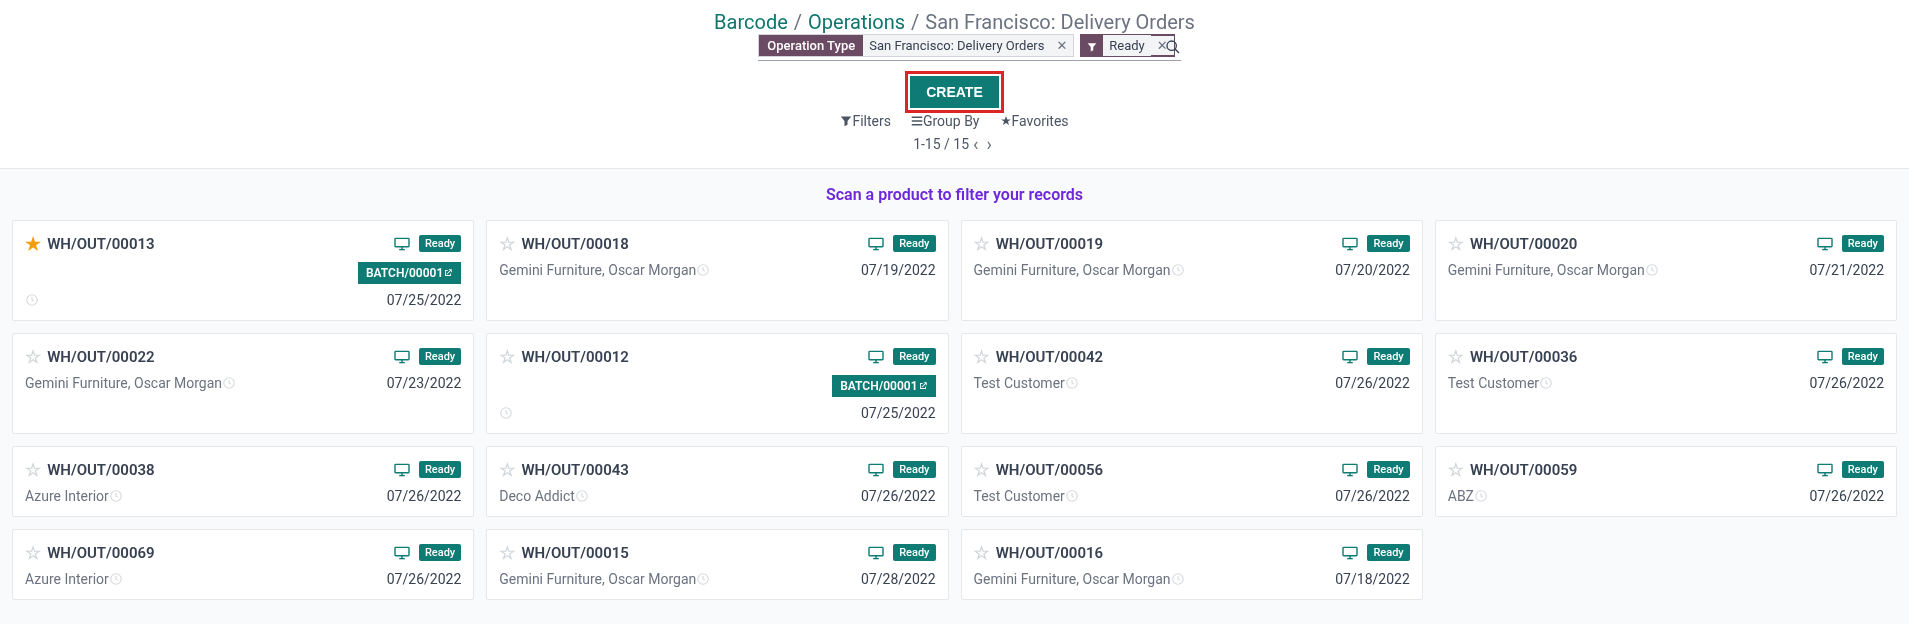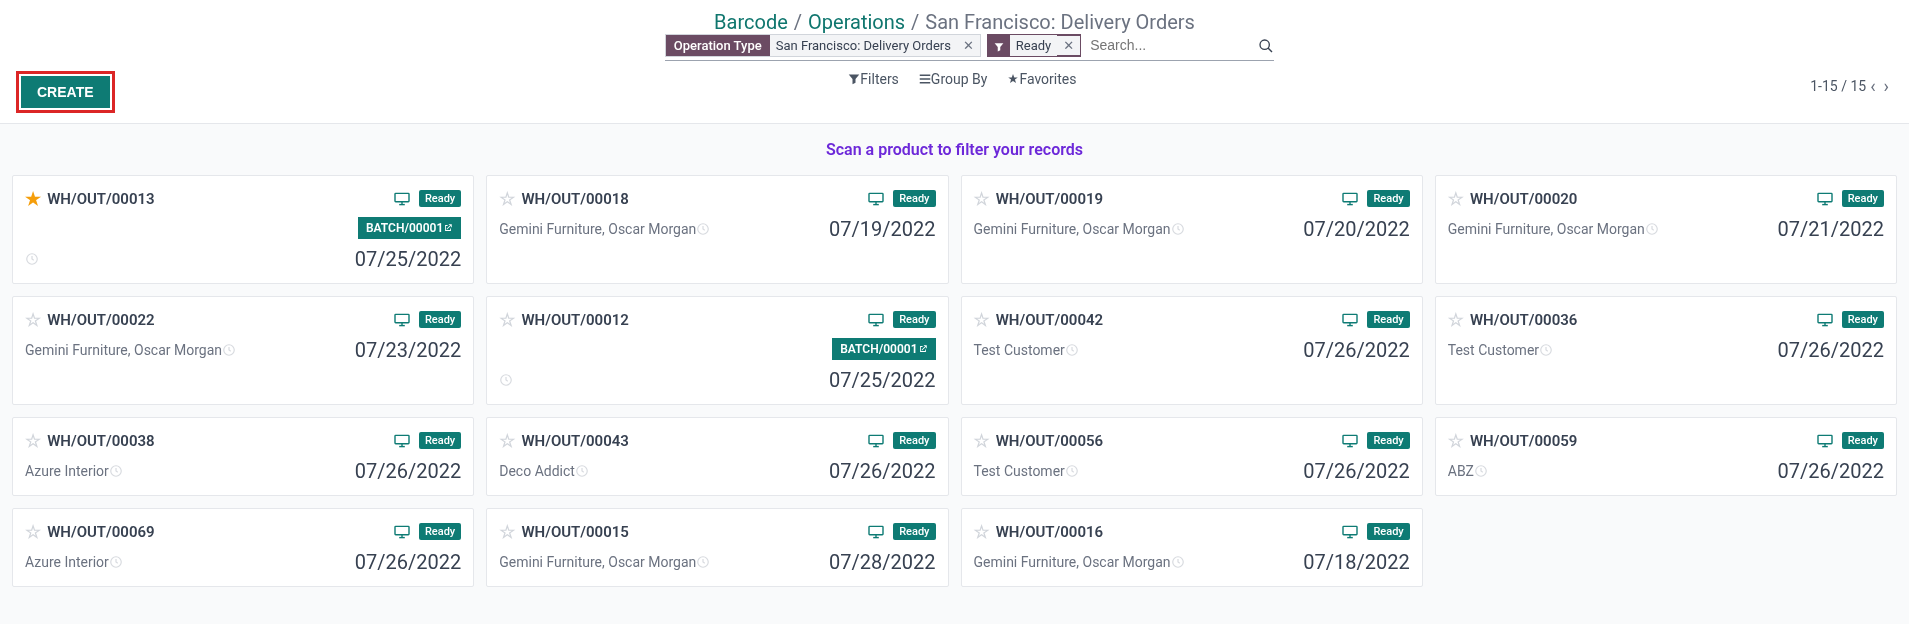--- a/index.html
+++ b/index.html
@@ -3,52 +3,52 @@
   <meta charset="utf-8">
   <style>
     * { box-sizing: border-box; margin: 0; padding: 0; }
     body { font-family: -apple-system, BlinkMacSystemFont, "Segoe UI", Roboto, sans-serif; font-size: 14px; color: #374151; background: #f9fafb; }
     .header { background: #fff; border-bottom: 1px solid #e5e7eb; padding: 10px 16px; }
     .header-top { display: flex; justify-content: space-between; align-items: center; flex-direction: column; }
     .breadcrumb { font-size: 20px; display: flex; align-items: center; gap: 6px; }
     .breadcrumb a { color: #0f766e; text-decoration: none; }
     .breadcrumb-sep { color: #6b7280; }
     .breadcrumb-current { color: #6b7280; }
-    .search-area { display: flex; align-items: flex-start; flex: 1; max-width: 780px; margin-left: 30px; border-bottom: 1px solid #9ca3af; padding-bottom: 3px; position: relative; }
+    .search-area { display: flex; align-items: center; flex: 1; max-width: 780px; margin-left: 30px; border-bottom: 1px solid #9ca3af; padding-bottom: 3px; position: relative; }
     .tag { display: inline-flex; align-items: center; background: #f3f4f6; border: 1px solid #d1d5db; font-size: 13px; margin-right: 6px; }
     .tag-label { background: #6b4b63; color: #fff; padding: 3px 8px; font-weight: 500; }
     .tag-value { padding: 3px 6px; color: #374151; }
     .tag-close { padding: 2px 6px; color: #6b7280; cursor: pointer; font-size: 13px; }
     .tag-filter { display: inline-flex; align-items: center; background: #6b4b63; color: #fff; border: 1px solid #6b4b63; font-size: 13px; margin-right: 6px; }
     .tag-filter .tag-icon { padding: 3px 6px; }
     .tag-filter .tag-value2 { background: #f3f4f6; color: #374151; padding: 3px 6px; }
     .tag-filter .tag-close2 { background: #f3f4f6; color: #6b7280; padding: 2px 6px; cursor: pointer; }
     .search-input { flex: 1; border: none; outline: none; font-size: 14px; padding: 3px; color: #6b7280; }
     .search-icon { position: absolute; right: 0; color: #374151; font-size: 18px; }
-    .header-bottom { display: flex; justify-content: space-between; align-items: flex-start; margin-top: 10px; }
+    .header-bottom { display: flex; justify-content: space-between; align-items: center; margin-top: 10px; flex-direction: column; }
     .create-btn { background: #0e7b74; color: #fff; border: none; padding: 8px 16px; font-size: 14px; font-weight: 600; cursor: pointer; }
     .highlight-box { border: 3px solid #dc2626; display: inline-block; padding: 2px; }
     .toolbar { display: flex; align-items: center; gap: 20px; font-size: 14px; color: #4b5563; }
     .toolbar-item { display: flex; align-items: center; cursor: pointer; }
     .pager { display: flex; align-items: center; color: #4b5563; }
     .pager-arrow { font-size: 18px; color: #6b7280; cursor: pointer; padding: 4px; }
     .scan-prompt { text-align: center; padding: 16px; font-size: 16px; font-weight: 600; color: #6d28d9; }
     .kanban { display: grid; grid-template-columns: repeat(4, 1fr); gap: 12px; padding: 0 12px 16px; }
     .card { background: #fff; border: 1px solid #e5e7eb; border-radius: 2px; padding: 12px; display: flex; flex-direction: column; gap: 8px; position: relative; }
     .card-row { display: flex; justify-content: space-between; align-items: center; }
     .card-title { display: flex; align-items: center; gap: 6px; font-weight: 600; font-size: 15px; color: #374151; }
     .star { color: #d1d5db; font-size: 18px; }
     .star.active { color: #f59e0b; }
     .right-icons { display: flex; align-items: center; gap: 8px; }
     .desktop-icon { width: 18px; height: 14px; }
     .badge { background: #0e7b74; color: #fff; font-size: 11px; padding: 2px 6px; border-radius: 2px; font-weight: 500; }
     .batch { background: #0e7b74; color: #fff; font-size: 12px; padding: 4px 8px; display: inline-flex; align-items: center; font-weight: 600; }
     .customer { color: #6b7280; font-size: 14px; display: flex; align-items: center; gap: 0; }
     .clock { width: 14px; height: 14px; opacity: 0.4; }
-    .date { color: #374151; font-size: 20px; }
+    .date { color: #374151; font-size: 14px; }
     svg { display: inline-block; vertical-align: middle; }
   </style>
 </head>
 <body>
 
 <div class="header">
   <div class="header-top">
     <div class="breadcrumb">
       <a>Barcode</a>
       <span class="breadcrumb-sep">/</span>
@@ -64,21 +64,20 @@
       </span>
       <span class="tag-filter">
         <span class="tag-icon">
           <svg width="10" height="10" viewBox="0 0 16 16" fill="#fff">
               <path d="M1 2h14l-5 6v5l-4 2V8z"></path>
             </svg>
         </span>
         <span class="tag-value2">Ready</span>
         <span class="tag-close2">✕</span>
       </span>
-      <input class="search-input" placeholder="Search..." style="">
       <span class="search-icon">
         <svg width="16" height="16" viewBox="0 0 24 24" fill="none" stroke="#374151" stroke-width="2">
             <circle cx="10" cy="10" r="7"></circle>
             <line x1="21" y1="21" x2="15" y2="15"></line>
           </svg>
       </span>
     </div>
   </div>
   <div class="header-bottom">
     <span class="highlight-box">

